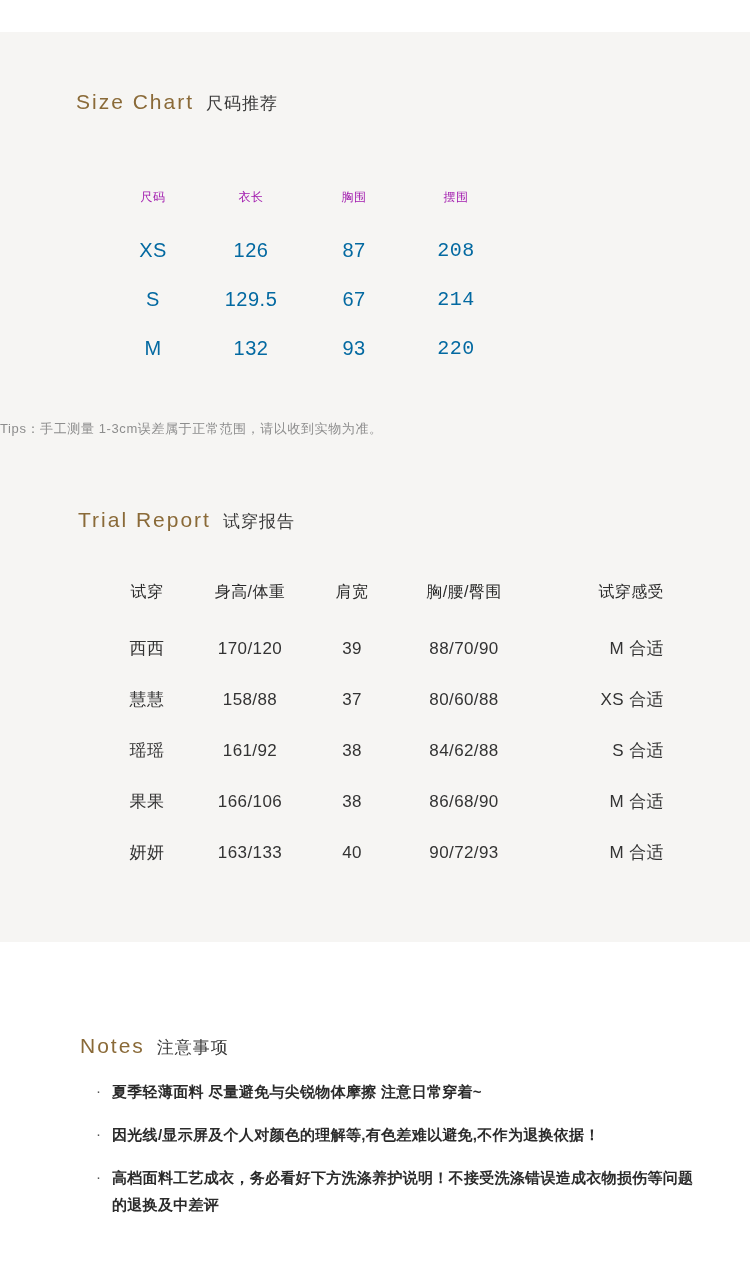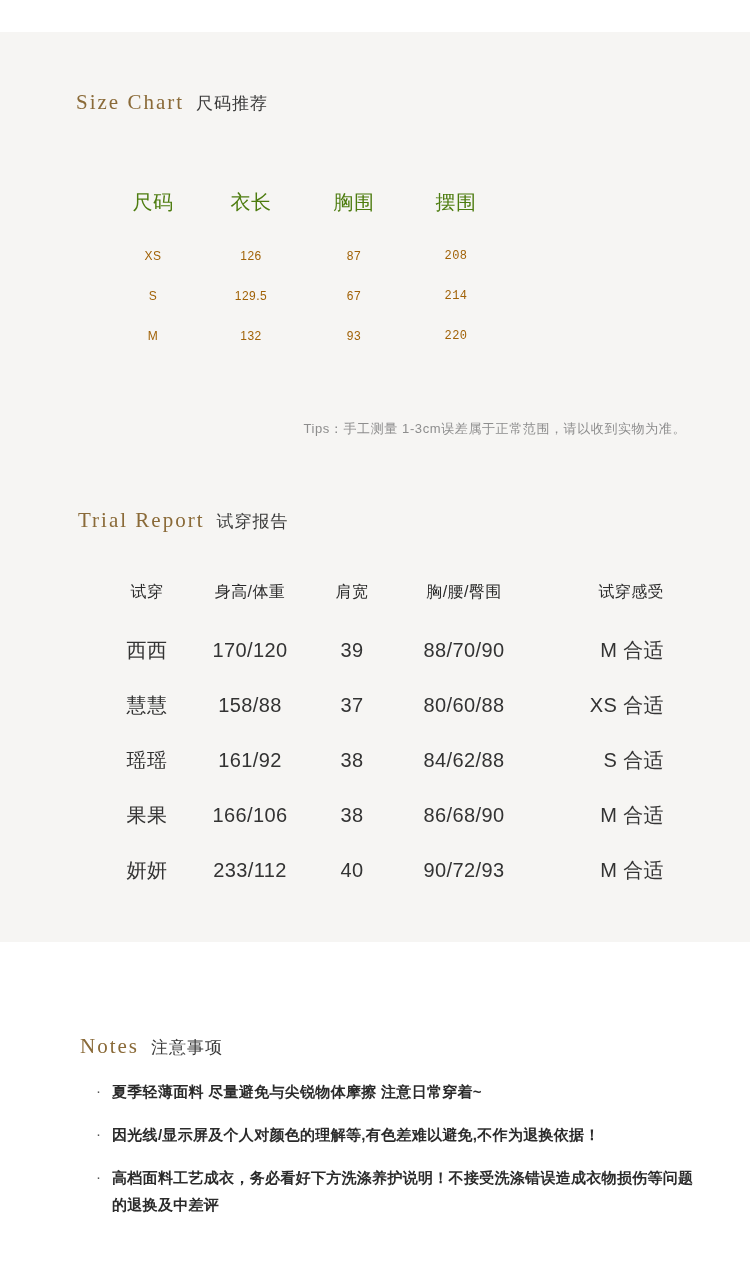--- a/index.html
+++ b/index.html
@@ -36,21 +36,21 @@
     width: 750px;
     height: 305px;
     background: #ffffff;
   }
   
   .sec-head {
     position: absolute;
     white-space: nowrap;
   }
   .sec-head .en {
-    font-family: Liberation Serif, serif;
+    font-family: Liberation Sans, sans-serif;
     font-size: 21px;
     letter-spacing: 2px;
     color: #8a6a38;
     font-weight: 400;
   }
   .sec-head .cn {
     font-size: 17px;
     color: #3a3a3a;
     margin-left: 12px;
     font-weight: 500;
@@ -59,59 +59,59 @@
   
   .size-table {
     position: absolute;
     left: 110px;
     top: 176px;
     width: 400px;
     border-collapse: collapse;
   }
   .size-table td {
     text-align: center;
-    font-size: 12px;
-    color: #a16207;
+    font-size: 20px;
+    color: #0369a1;
     padding: 13px 0;
     font-weight: 400;
     letter-spacing: 0.5px;
   }
   .size-table tr.head td {
-    font-size: 20px;
-    color: #4d7c0f;
+    font-size: 12px;
+    color: #a21caf;
     padding-bottom: 20px;
     font-weight: 500;
   }
   .size-table td.col0 { width: 86px; }
   .size-table td.col1 { width: 110px; }
   .size-table td.col2 { width: 96px; }
   .size-table td.col3 { width: 108px; font-family: Liberation Mono, monospace; }
 
   .tips {
     position: absolute;
     left: 0;
     top: 420px;
     width: 686px;
-    text-align: right;
+    text-align: left;
     font-size: 13px;
     color: #8d8d8d;
     letter-spacing: 0.6px;
   }
 
   
   .trial-table {
     position: absolute;
     left: 104px;
     top: 568px;
     width: 560px;
     border-collapse: collapse;
   }
   .trial-table td {
     text-align: center;
-    font-size: 20px;
+    font-size: 17px;
     color: #333333;
     padding: 14px 0;
     letter-spacing: 0.4px;
   }
   .trial-table tr.head td {
     font-size: 16px;
     color: #2b2b2b;
     font-weight: 500;
     padding-bottom: 20px;
   }
@@ -228,21 +228,21 @@
     </tr>
     <tr>
       <td class="c0">果果</td>
       <td class="c1">166/106</td>
       <td class="c2">38</td>
       <td class="c3">86/68/90</td>
       <td class="c4">M 合适</td>
     </tr>
     <tr>
       <td class="c0">妍妍</td>
-      <td class="c1">233/112</td>
+      <td class="c1">163/133</td>
       <td class="c2">40</td>
       <td class="c3">90/72/93</td>
       <td class="c4">M 合适</td>
     </tr>
   </tbody>
     </table>
 
   <div class="sec-head" style="left:80px; top:1010px;margin-top:24px;">
     <span class="en">Notes</span><span class="cn">注意事项</span>
   </div>

